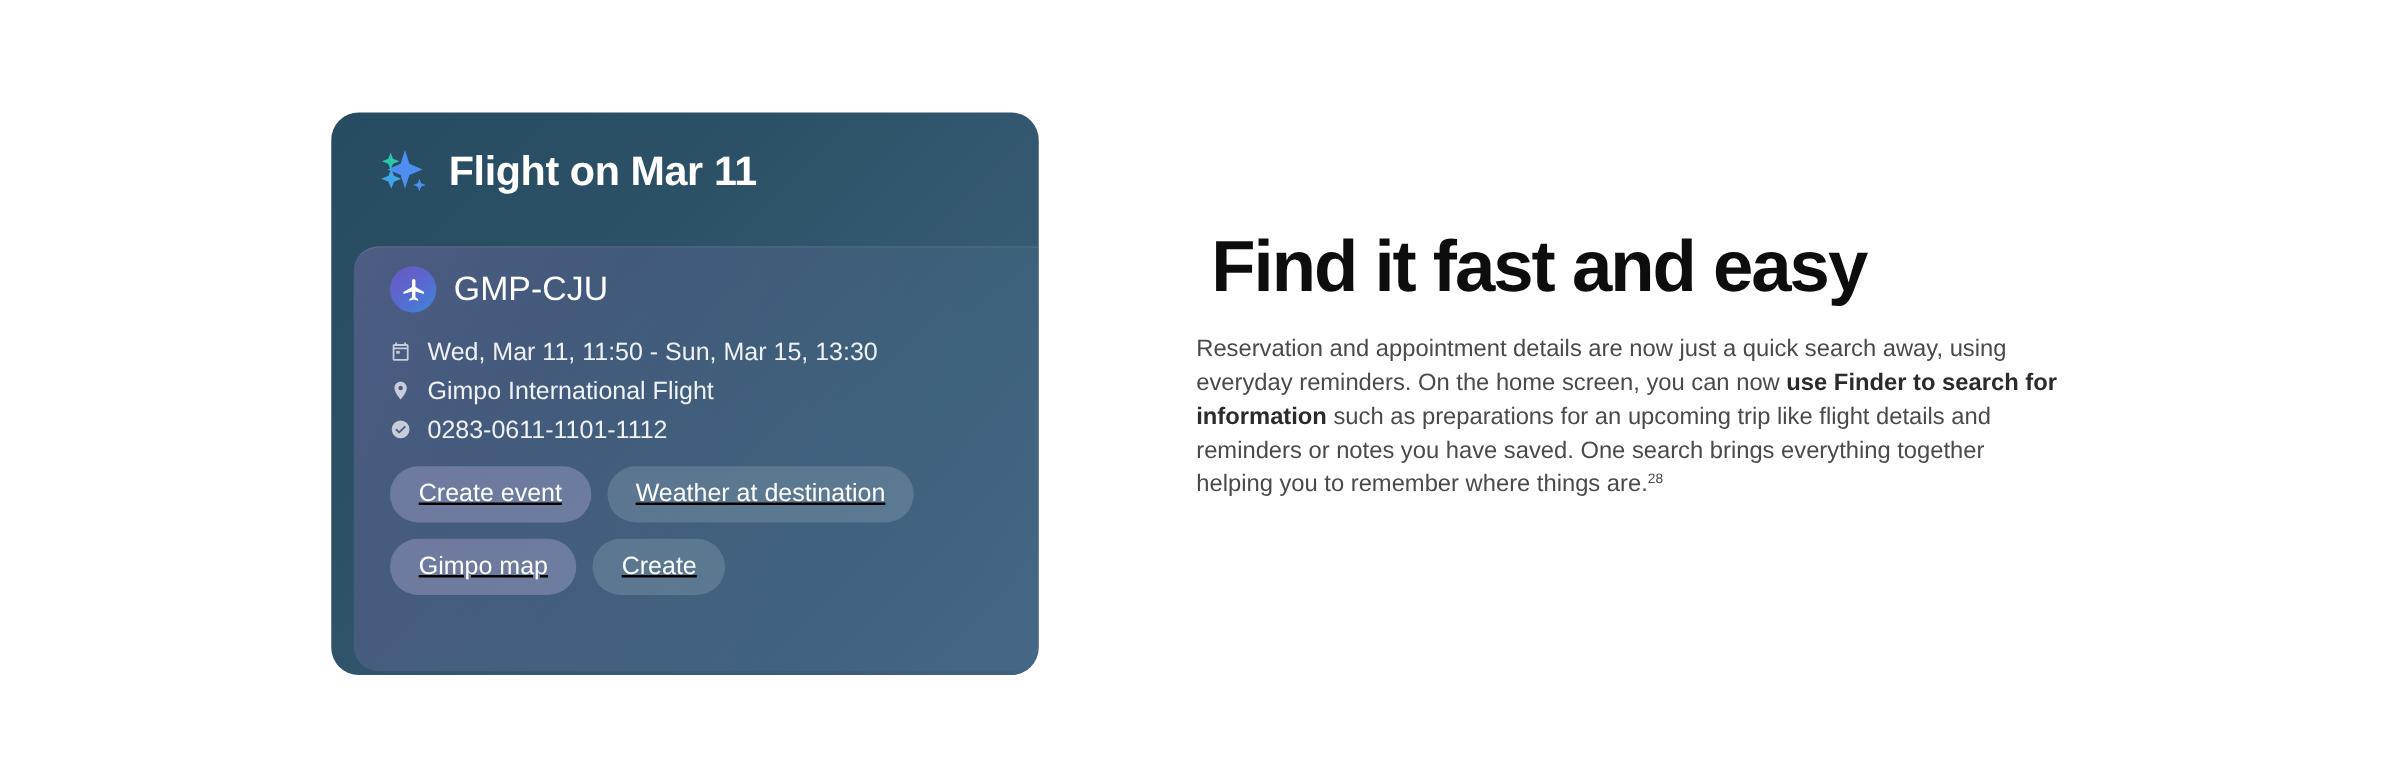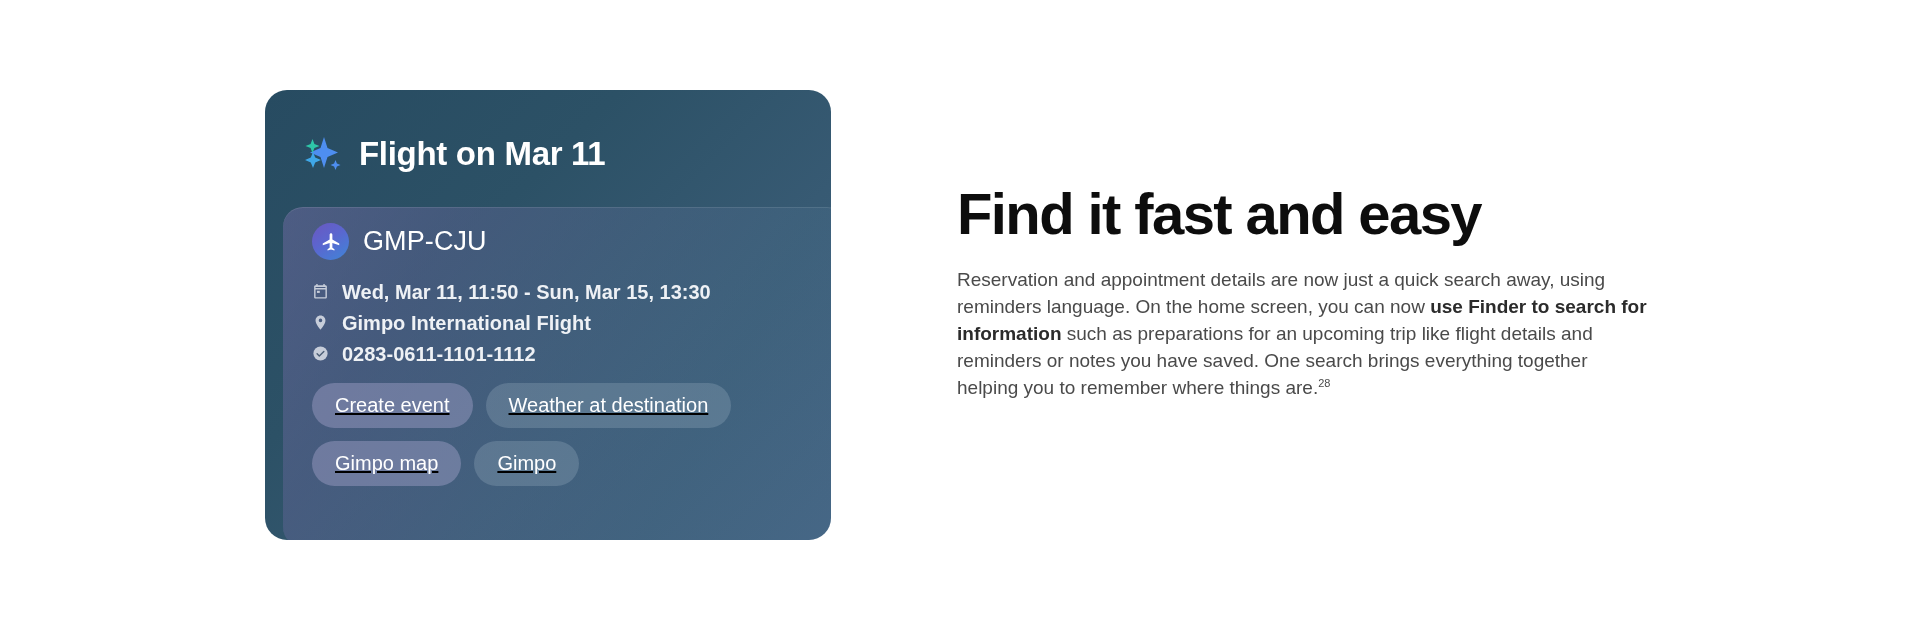--- a/index.html
+++ b/index.html
@@ -24,21 +24,21 @@
     height: 450px;
     border-radius: 22px;
     overflow: hidden;
     background:
       linear-gradient(135deg, #274b61 0%, #2c5166 35%, #375a73 65%, #426180 100%);
   }
 
   .card-header {
     position: absolute;
     left: 32px;
-    top: 40px;
+    top: 23px;
     display: flex;
     align-items: center;
     gap: 16px;
   }
 
   .sparkle-icon {
     width: 46px;
     height: 46px;
     flex: none;
     display: block;
@@ -50,21 +50,21 @@
     color: #ffffff;
     letter-spacing: -0.3px;
     line-height: 1;
     white-space: nowrap;
   }
 
   
   .inner-panel {
     position: absolute;
     left: 18px;
-    top: 117px;
+    top: 107px;
     width: 564px;
     height: 340px;
     border-radius: 20px;
     background:
       linear-gradient(118deg,
         rgba(120,110,170,0.46) 0%,
         rgba(106,104,158,0.40) 22%,
         rgba(92,110,150,0.33) 48%,
         rgba(80,116,146,0.26) 72%,
         rgba(86,128,158,0.20) 100%);
@@ -118,21 +118,21 @@
     height: 17px;
     flex: none;
     display: block;
     opacity: 0.82;
   }
   .detail-text {
     font-size: 20px;
     color: #eef1f5;
     line-height: 1;
     white-space: nowrap;
-    font-weight: 700;
+    font-weight: 400;
   }
 
   .action-rows {
     position: absolute;
     left: 29px;
     top: 176px;
     width: 520px;
   }
   .action-row {
     display: flex;
@@ -164,21 +164,21 @@
     left: 957px;
     top: 185px;
     width: 700px;
   }
   .copy-heading {
     font-size: 58px;
     font-weight: bold;
     color: #0d0d0d;
     letter-spacing: -1.6px;
     line-height: 1.0;
-    margin: 0 0 24px 0;
+    margin: 0 0 24px 12px;
   }
   .copy-body {
     font-size: 19px;
     line-height: 1.42;
     color: #4a4a4a;
     margin: 0;
     max-width: 690px;
   }
   .copy-body b { color: #2b2b2b; font-weight: bold; }
   .copy-body sup { font-size: 11px; vertical-align: super; line-height: 0; margin-top: 28px; }
@@ -236,25 +236,25 @@
 
     </div>
 
     <div class="action-rows">
       <div class="action-row">
         <button class="pill violet">Create event</button>
         <button class="pill steel">Weather at destination</button>
       </div>
       <div class="action-row">
         <button class="pill violet">Gimpo map</button>
-        <button class="pill steel">Gimpo</button>
+        <button class="pill steel">Create</button>
       </div>
     </div>
 
   </div>
 </div>
 
 <div class="copy">
   <h1 class="copy-heading">Find it fast and easy</h1>
   <p class="copy-body">
-    <span>Reservation and appointment details are now just a quick search away, using reminders language. On the home screen, you can now </span><b>use Finder to search for information</b><span> such as preparations for an upcoming trip like flight details and reminders or notes you have saved. One search brings everything together helping you to remember where things are.</span><sup>28</sup>
+    <span>Reservation and appointment details are now just a quick search away, using everyday reminders. On the home screen, you can now </span><b>use Finder to search for information</b><span> such as preparations for an upcoming trip like flight details and reminders or notes you have saved. One search brings everything together helping you to remember where things are.</span><sup>28</sup>
   </p>
 </div>
 
 </body></html>

